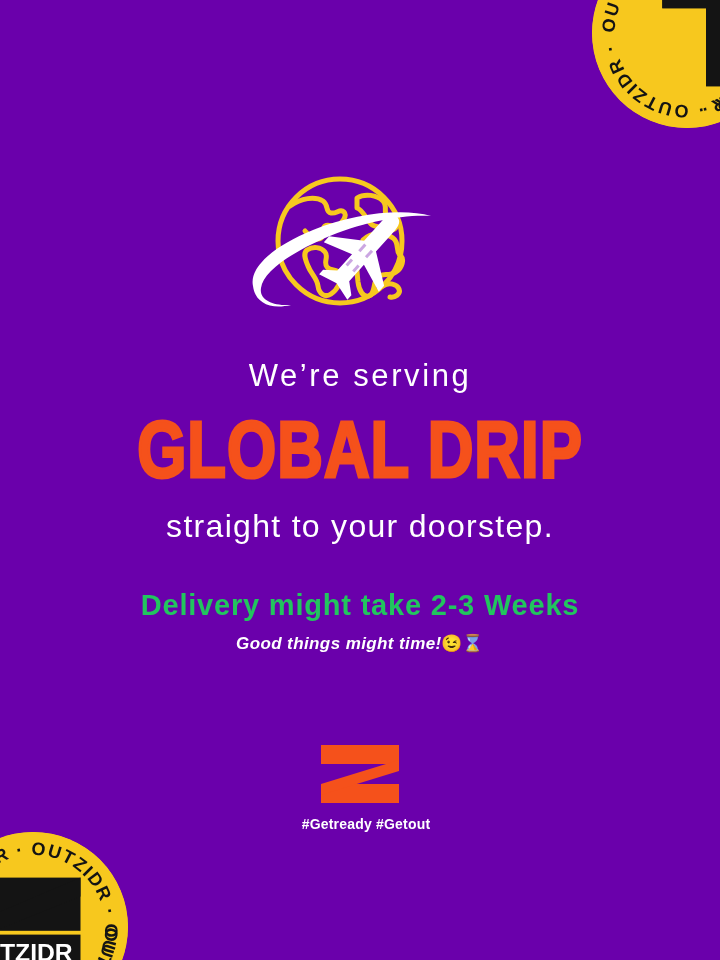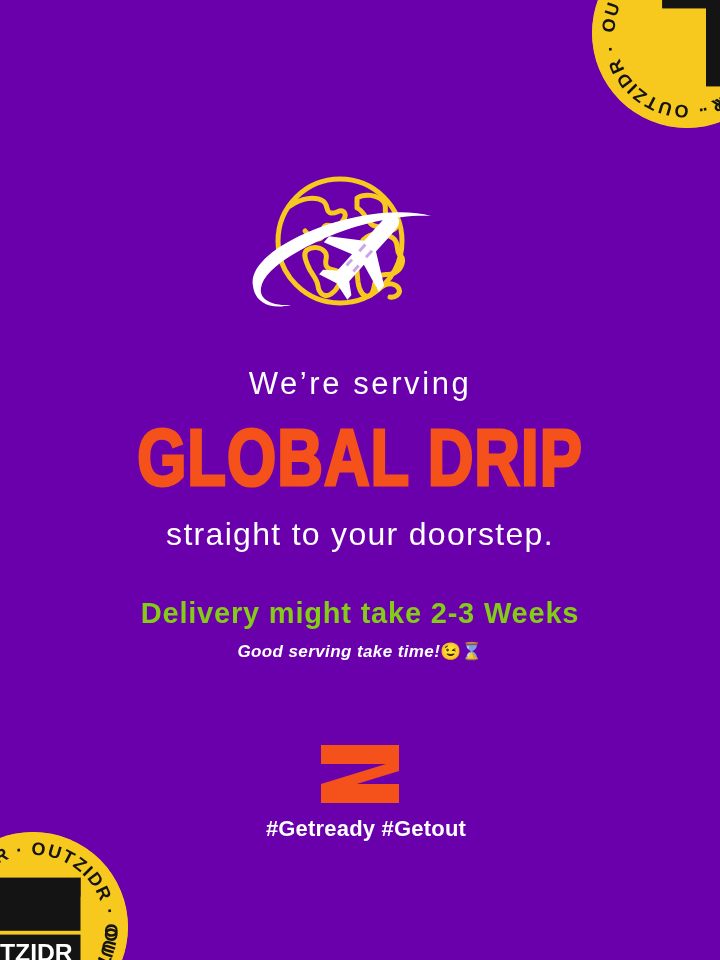--- a/index.html
+++ b/index.html
@@ -55,21 +55,21 @@
     right: 0;
     top: 360px;
     text-align: center;
   }
   .line-serving {
     color: #ffffff;
     font-size: 31px;
     font-weight: 300;
     letter-spacing: 2.6px;
     line-height: 1.05;
-    margin: 8px;
+    margin: 0;
   }
   .line-global {
     color: #F5511B;
     font-size: 62px;
     font-weight: 900;
     letter-spacing: 1px;
     line-height: 1.0;
     margin: 17px 0 0 0;
     transform: scaleY(1.28) scaleX(1.02);
     transform-origin: center top;
@@ -78,21 +78,21 @@
   }
   .line-doorstep {
     color: #ffffff;
     font-size: 32px;
     font-weight: 300;
     letter-spacing: 1.3px;
     line-height: 1.05;
     margin: 38px 0 0 0;
   }
   .line-delivery {
-    color: #84cc16;
+    color: #22c55e;
     font-size: 29px;
     font-weight: bold;
     letter-spacing: 0.8px;
     line-height: 1.05;
     margin: 47px 0 0 0;
   }
   .line-goodthings {
     color: #ffffff;
     font-size: 17px;
     font-weight: bold;
@@ -107,21 +107,21 @@
   .footer {
     position: absolute;
     left: 0;
     right: 0;
     top: 745px;
     text-align: center;
   }
   .zmark { display: block; margin: 0 auto; }
   .hashtags {
     color: #ffffff;
-    font-size: 22px;
+    font-size: 14px;
     font-weight: bold;
     letter-spacing: 0.2px;
     margin: 13px 0 0 0;
     padding-left: 12px;
   }
 </style>
 </head>
 <body>
 
 <div id="poster">
@@ -231,21 +231,21 @@
         <rect x="44" y="66" width="3" height="8" fill="#6a00ab" opacity="0.35"></rect>
       </g>
     </svg>
   </div>
 
   <div class="text-block">
     <p class="line-serving">We’re serving</p>
     <p class="line-global">GLOBAL DRIP</p>
     <p class="line-doorstep">straight to your doorstep.</p>
     <p class="line-delivery">Delivery might take 2-3 Weeks</p>
-    <p class="line-goodthings"><span>Good serving take time!</span><span class="emoji">😉⌛</span></p>
+    <p class="line-goodthings"><span>Good things might time!</span><span class="emoji">😉⌛</span></p>
   </div>
 
   <div class="footer">
     <svg class="zmark" width="78" height="58" viewBox="0 0 78 58" aria-hidden="true">
       <rect x="0" y="0" width="78" height="19" fill="#F5511B"></rect>
       <rect x="0" y="39" width="78" height="19" fill="#F5511B"></rect>
       <polygon points="0,39 78,15 78,26 0,50" fill="#F5511B"></polygon>
     </svg>
     <p class="hashtags">#Getready #Getout</p>
   </div>

